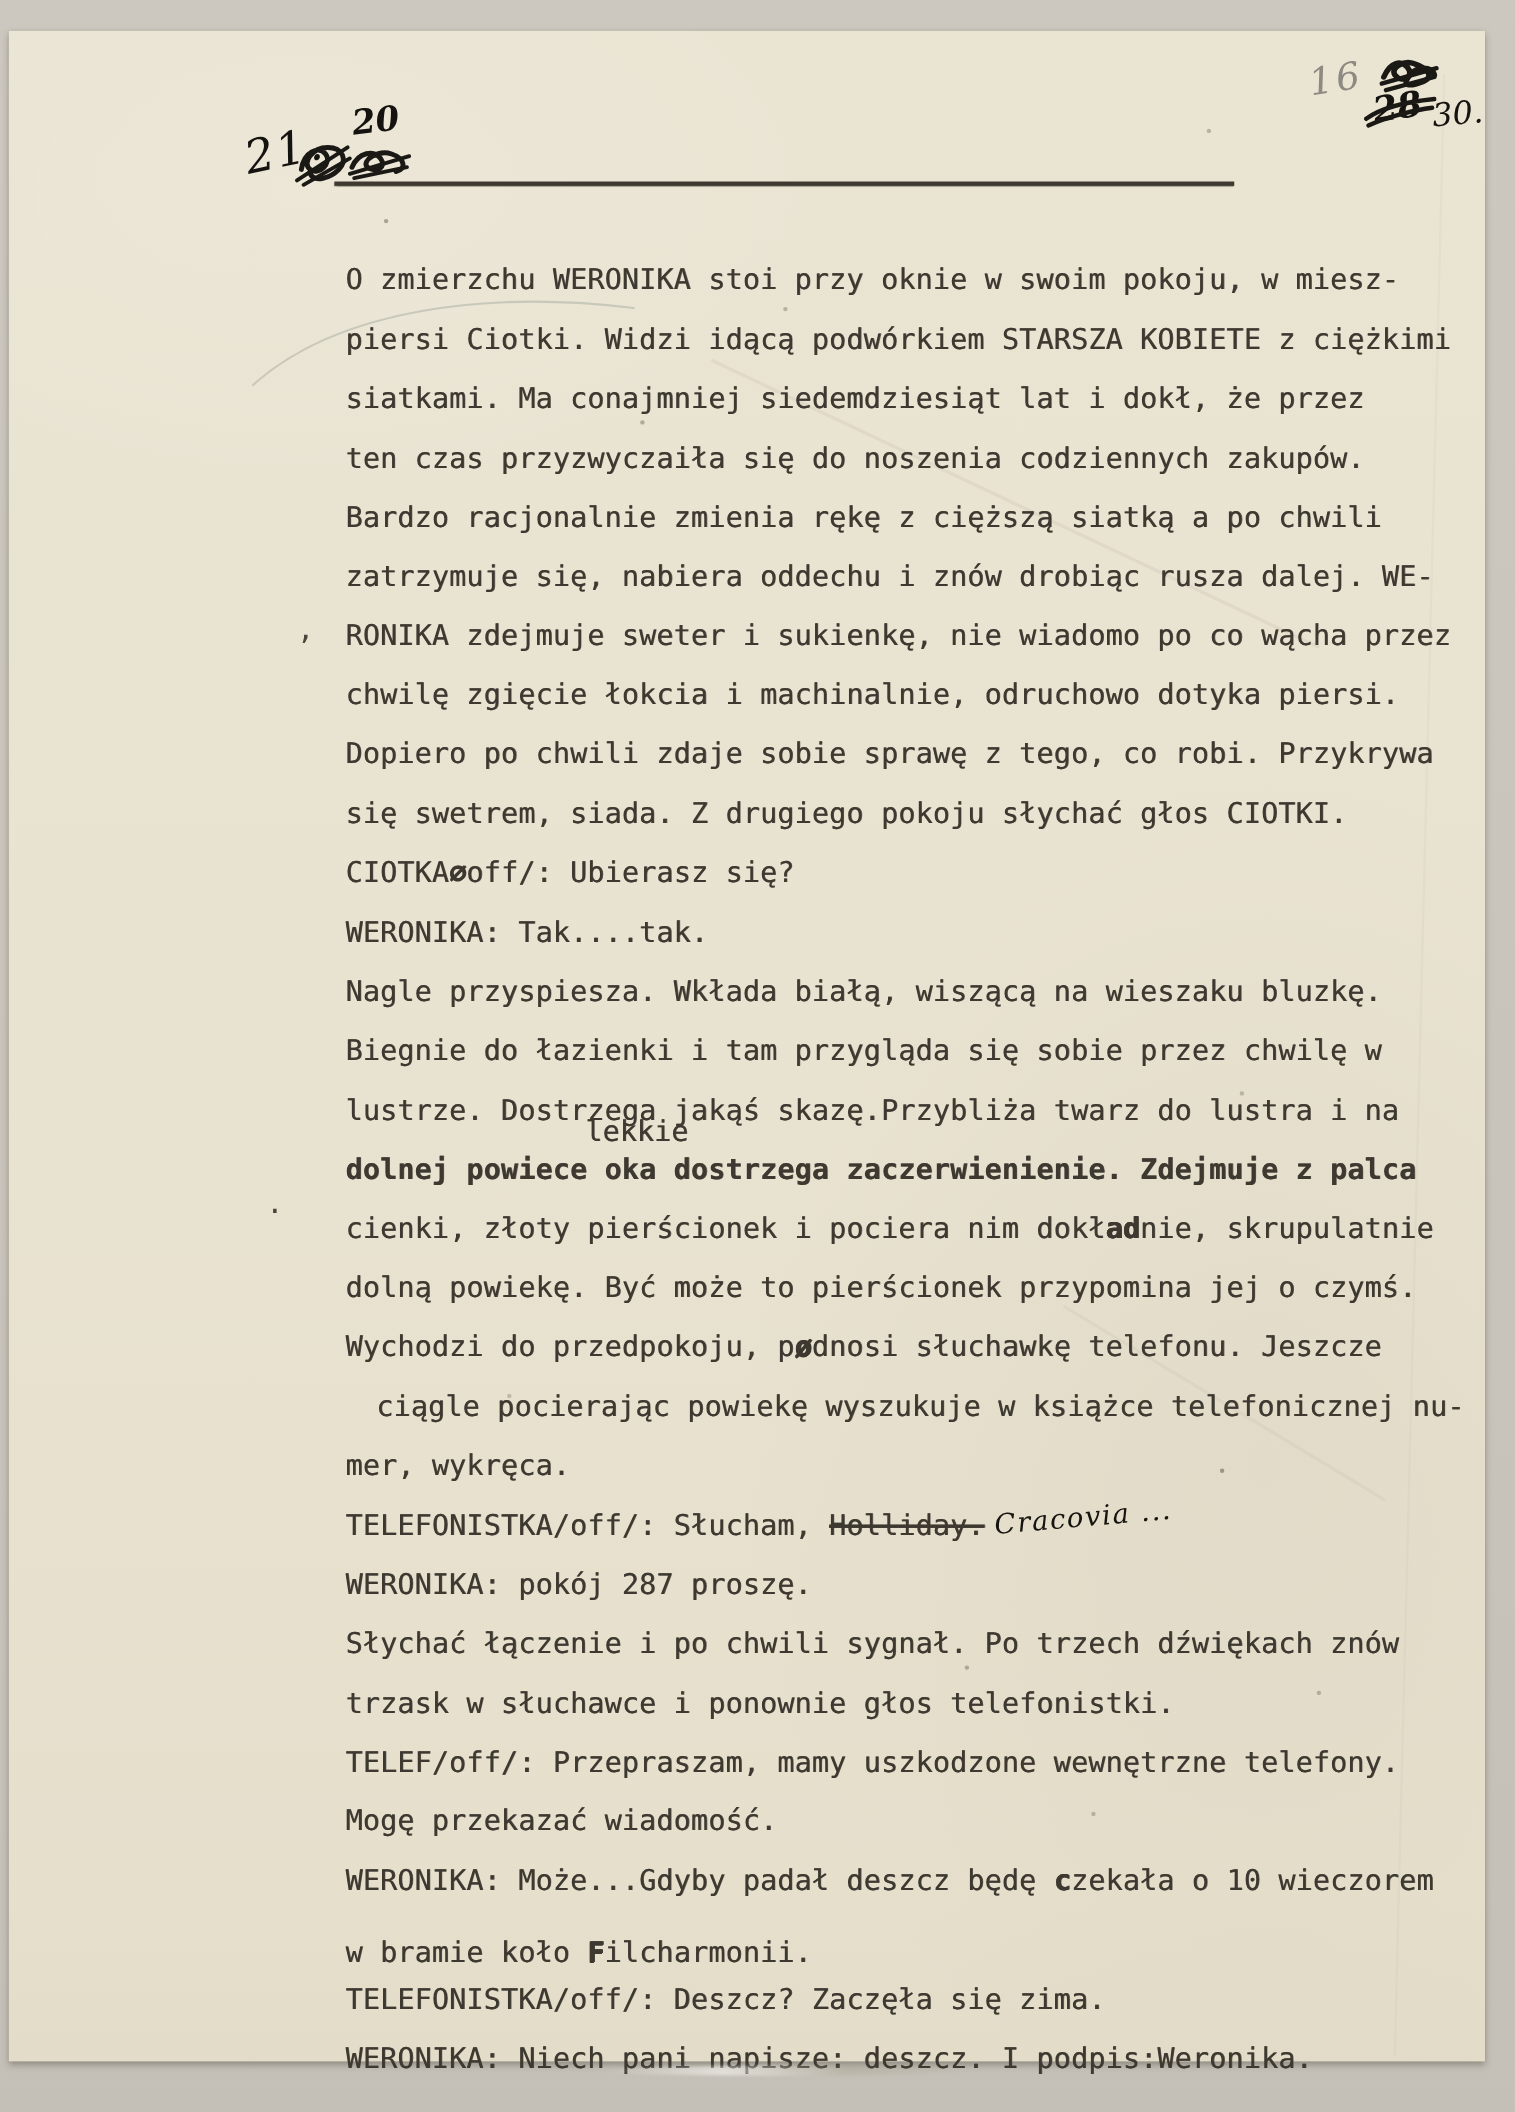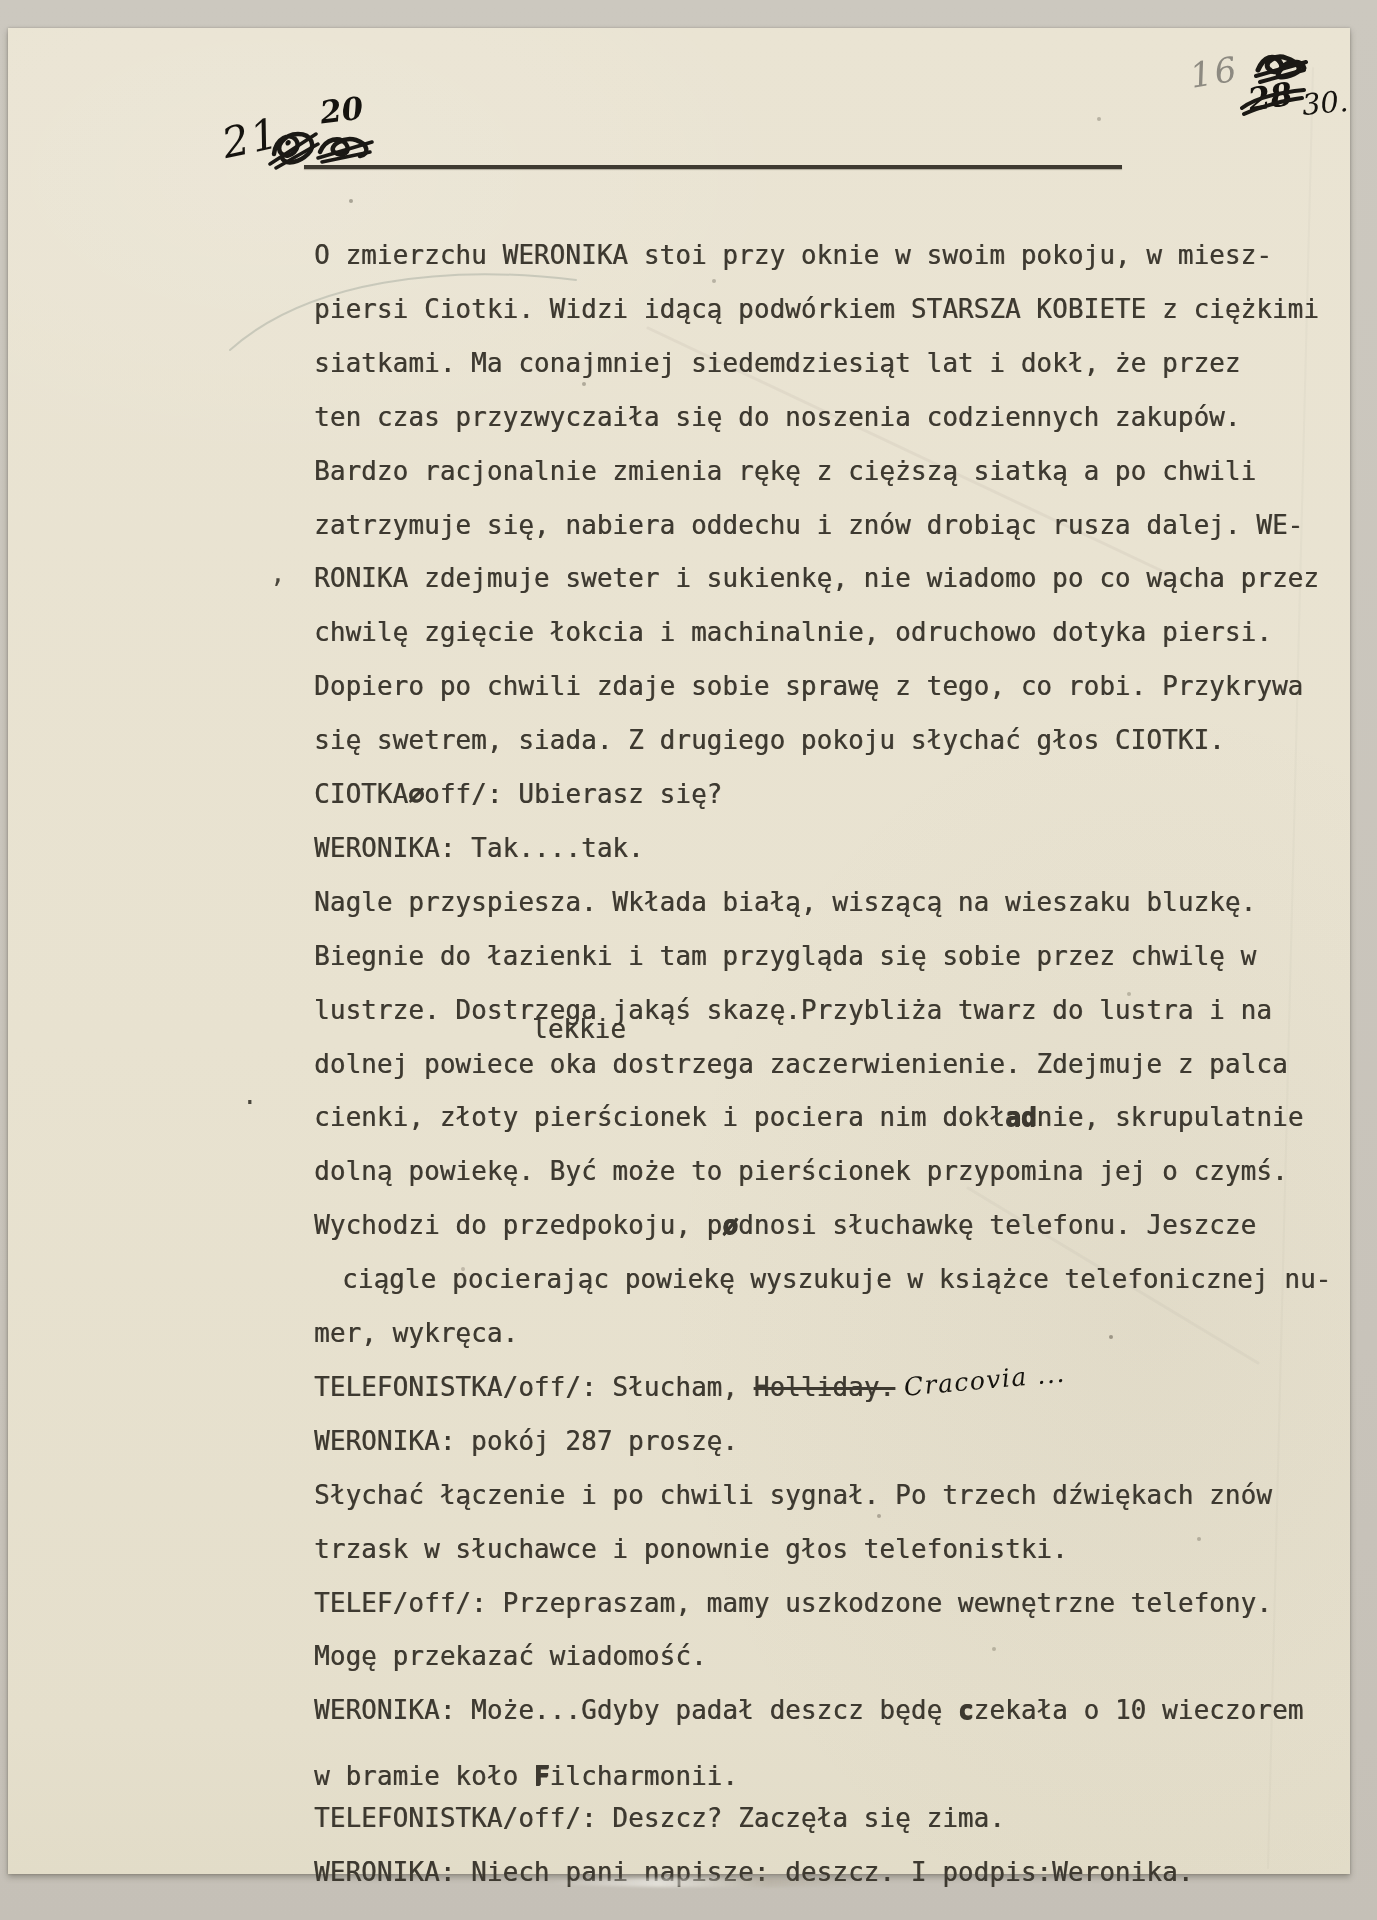--- a/index.html
+++ b/index.html
@@ -124,21 +124,21 @@
         <div class="tline" style="top: 479.5px; left: 306px;"><span class="seg">zatrzymuje się, nabiera oddechu i znów drobiąc rusza dalej. WE-</span></div>
         <div class="tline" style="top: 533.4px; left: 306px;"><span class="seg">RONIKA zdejmuje sweter i sukienkę, nie wiadomo po co wącha przez</span></div>
         <div class="tline" style="top: 587.3px; left: 306px;"><span class="seg">chwilę zgięcie łokcia i machinalnie, odruchowo dotyka piersi.</span></div>
         <div class="tline" style="top: 641.2px; left: 306px;"><span class="seg">Dopiero po chwili zdaje sobie sprawę z tego, co robi. Przykrywa</span></div>
         <div class="tline" style="top: 695.1px; left: 306px;"><span class="seg">się swetrem, siada. Z drugiego pokoju słychać głos CIOTKI.</span></div>
         <div class="tline" style="top: 749px; left: 306px;"><span class="seg">CIOTKA</span><span class="seg ovr">∅</span><span class="seg">off/: Ubierasz się?</span></div>
         <div class="tline" style="top: 802.9px; left: 306px;"><span class="seg">WERONIKA: Tak....tak.</span></div>
         <div class="tline" style="top: 856.8px; left: 306px; text-align: right;"><span class="seg">Nagle przyspiesza. Wkłada białą, wiszącą na wieszaku bluzkę.</span></div>
         <div class="tline" style="top: 910.7px; left: 306px;"><span class="seg">Biegnie do łazienki i tam przygląda się sobie przez chwilę w</span></div>
         <div class="tline" style="top: 964.6px; left: 306px; text-align: center;"><span class="seg">lustrze. Dostrzega jakąś skazę.Przybliża twarz do lustra i na</span></div>
-        <div class="tline" style="top: 1018.5px; left: 306px;"><span class="seg">dolnej powiece oka dostrzega zaczerwienienie. Zdejmuje z palca</span></div>
+        <div class="tline" style="top: 1018.5px; left: 306px; font-weight: bold;"><span class="seg">dolnej powiece oka dostrzega zaczerwienienie. Zdejmuje z palca</span></div>
         <div class="tline" style="top: 1072.4px; left: 306px;"><span class="seg">cienki, złoty pierścionek i pociera nim dokł</span><span class="seg ovr">ad</span><span class="seg">nie, skrupulatnie</span></div>
         <div class="tline" style="top: 1126.3px; left: 306px;"><span class="seg">dolną powiekę. Być może to pierścionek przypomina jej o czymś.</span></div>
         <div class="tline" style="top: 1180.2px; left: 306px;"><span class="seg">Wychodzi do przedpokoju, p</span><span class="seg ovr">ø</span><span class="seg">dnosi słuchawkę telefonu. Jeszcze</span></div>
         <div class="tline" style="top: 1234.1px; left: 306px; margin-left: 28px;"><span class="seg">ciągle pocierając powiekę wyszukuje w książce telefonicznej nu-</span></div>
         <div class="tline" style="top: 1288px; left: 306px;"><span class="seg">mer, wykręca.</span></div>
         <div class="tline" style="top: 1341.9px; left: 306px;"><span class="seg">TELEFONISTKA/off/: Słucham, </span><span class="seg struck">Holliday.</span><span class="seg hand"> Cracovia ...</span></div>
         <div class="tline" style="top: 1395.8px; left: 306px;"><span class="seg">WERONIKA: pokój 287 proszę.</span></div>
         <div class="tline" style="top: 1449.7px; left: 306px;"><span class="seg">Słychać łączenie i po chwili sygnał. Po trzech dźwiękach znów</span></div>
         <div class="tline" style="top: 1503.6px; left: 306px;"><span class="seg">trzask w słuchawce i ponownie głos telefonistki.</span></div>
         <div class="tline" style="top: 1557.5px; left: 306px;"><span class="seg">TELEF/off/: Przepraszam, mamy uszkodzone wewnętrzne telefony.</span></div>

